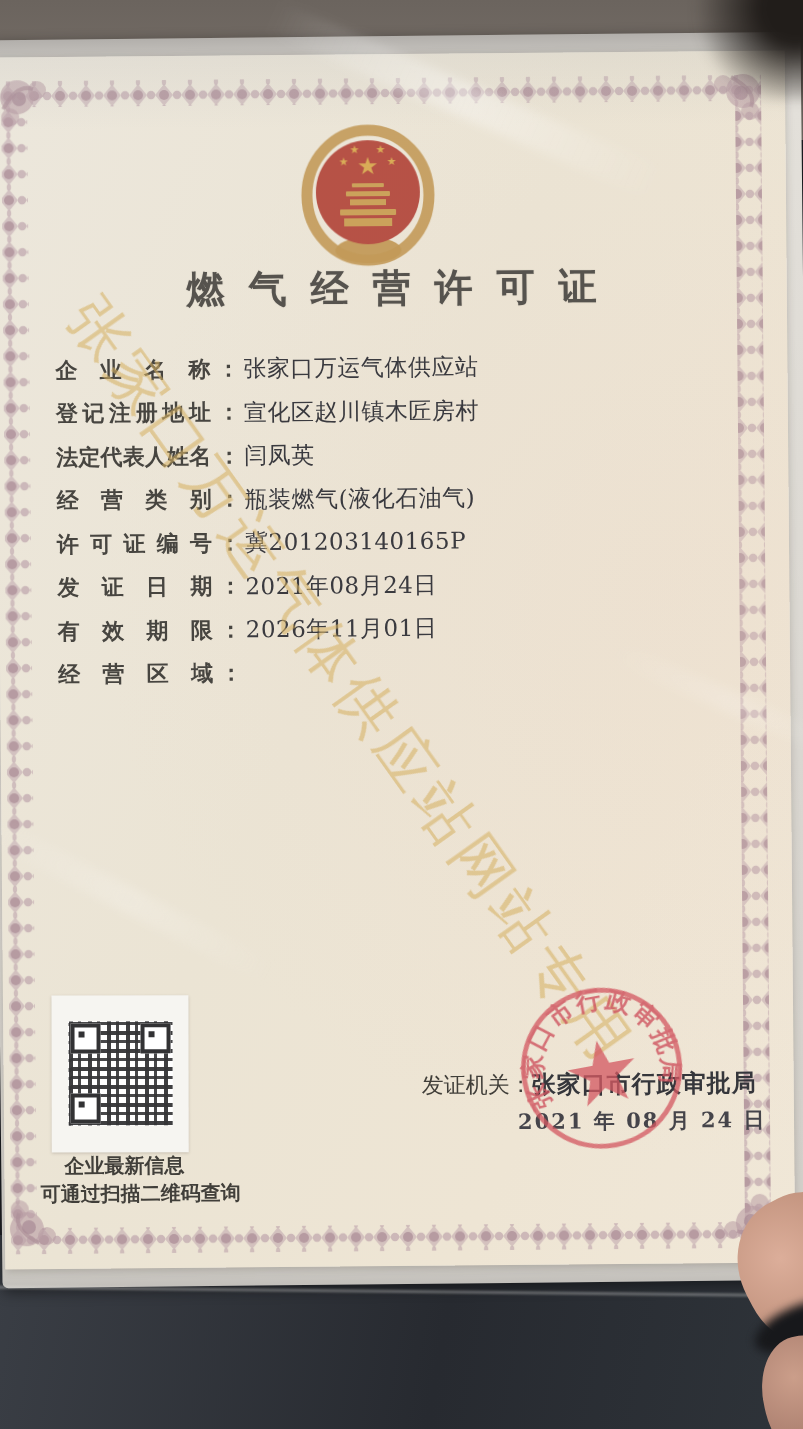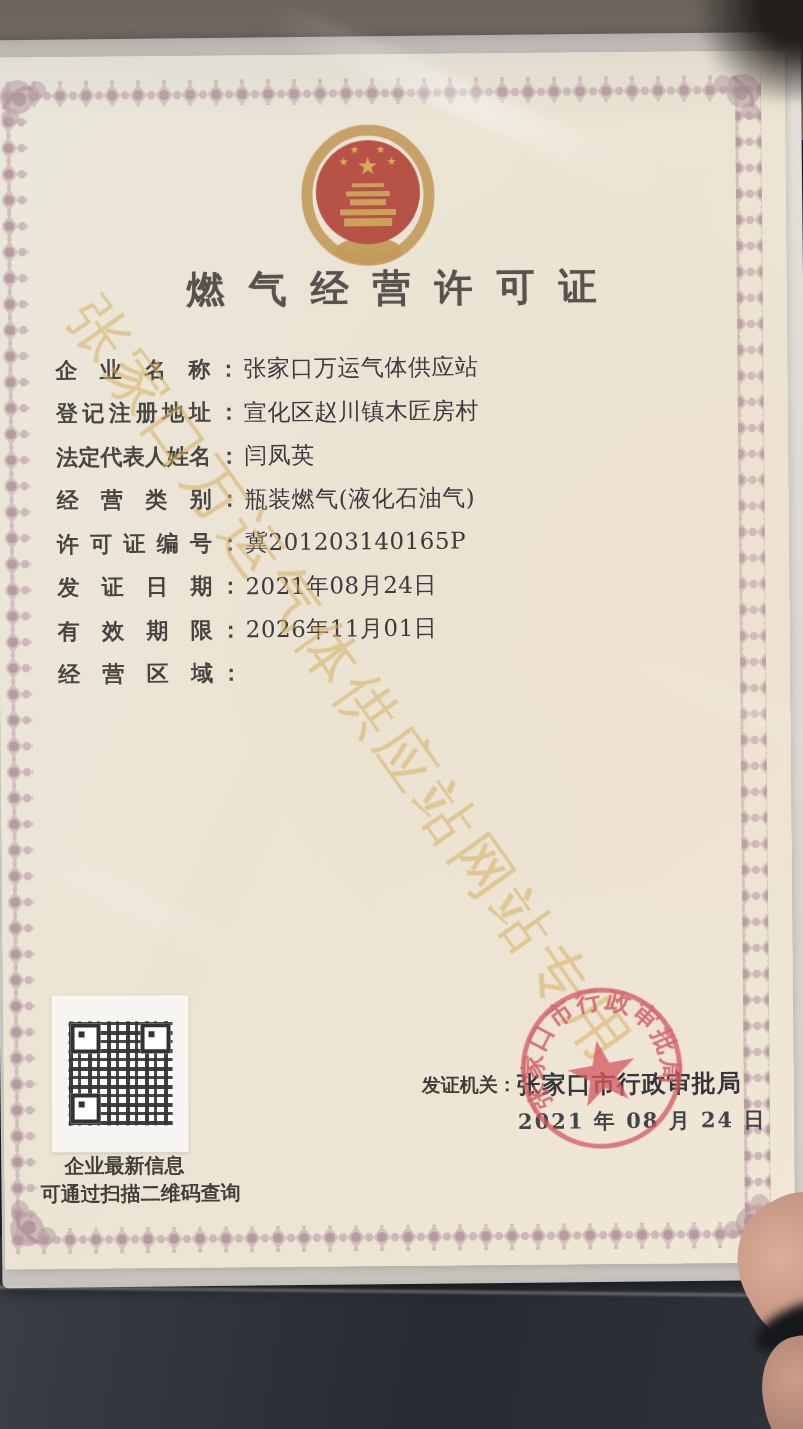--- a/index.html
+++ b/index.html
@@ -59,21 +59,21 @@
         repeating-linear-gradient(90deg,rgba(52,52,54,.95) 0 4px,rgba(0,0,0,0) 4px 9px,rgba(52,52,54,.9) 9px 12px,rgba(0,0,0,0) 12px 19px),
         repeating-linear-gradient(0deg,rgba(52,52,54,.95) 0 4px,rgba(255,255,255,.9) 4px 10px,rgba(52,52,54,.9) 10px 13px,rgba(255,255,255,.9) 13px 18px);}
   .finder{position:absolute;width:22px;height:22px;border:4px solid #323234;background:#fff;}
   .finder::after{content:"";position:absolute;left:4px;top:4px;width:6px;height:6px;background:#323234;}
   .fd1{left:2px;top:2px;} .fd2{right:2px;top:2px;} .fd3{left:2px;bottom:2px;}
   .qr-caption{position:absolute;left:36px;top:1095px;z-index:3;
         font-size:20px;font-weight:700;color:#413f3a;line-height:28px;}
   .qr-caption .l1{padding-left:24px;}
   
   .issuer-row{position:absolute;left:418px;top:1016px;z-index:4;display:flex;align-items:center;}
-  .issuer-label,.issuer-colon{font-size:19px;font-weight:700;color:#403e39;}
+  .issuer-label,.issuer-colon{font-size:22px;font-weight:400;color:#403e39;}
   .issuer-value{font-family:"DejaVu Serif","Liberation Serif",serif;
         font-size:24px;font-weight:700;color:#35363b;letter-spacing:1px;}
   .date-row{position:absolute;left:514px;top:1055px;width:200px;z-index:4;text-align:center;
         font-family:"DejaVu Serif","Liberation Serif",serif;
         font-size:21px;font-weight:700;color:#45444a;letter-spacing:2px;white-space:nowrap;}
   .seal{position:absolute;left:508px;top:926px;z-index:6;
         transform:rotate(-10deg);opacity:.85;filter:blur(.5px);}
   
   .finger{position:absolute;z-index:9;}
   .f1{left:742px;top:1192px;width:135px;height:155px;transform:rotate(-28deg);border-radius:46%;

